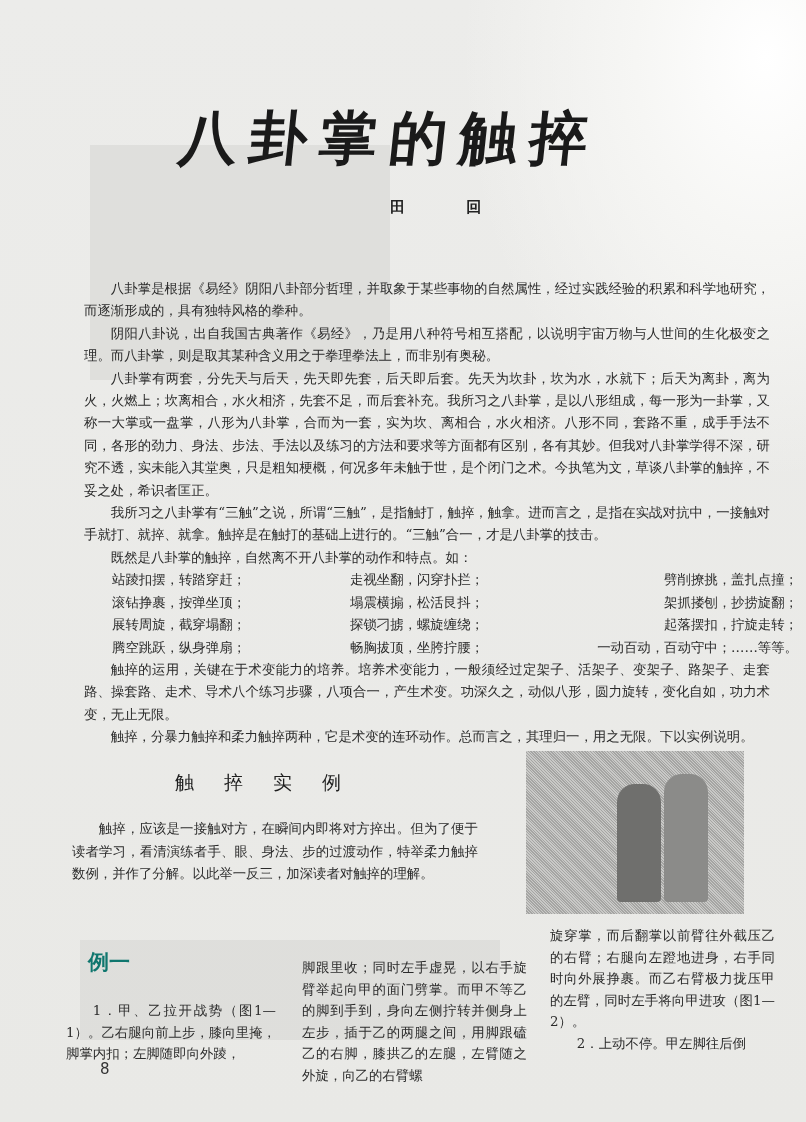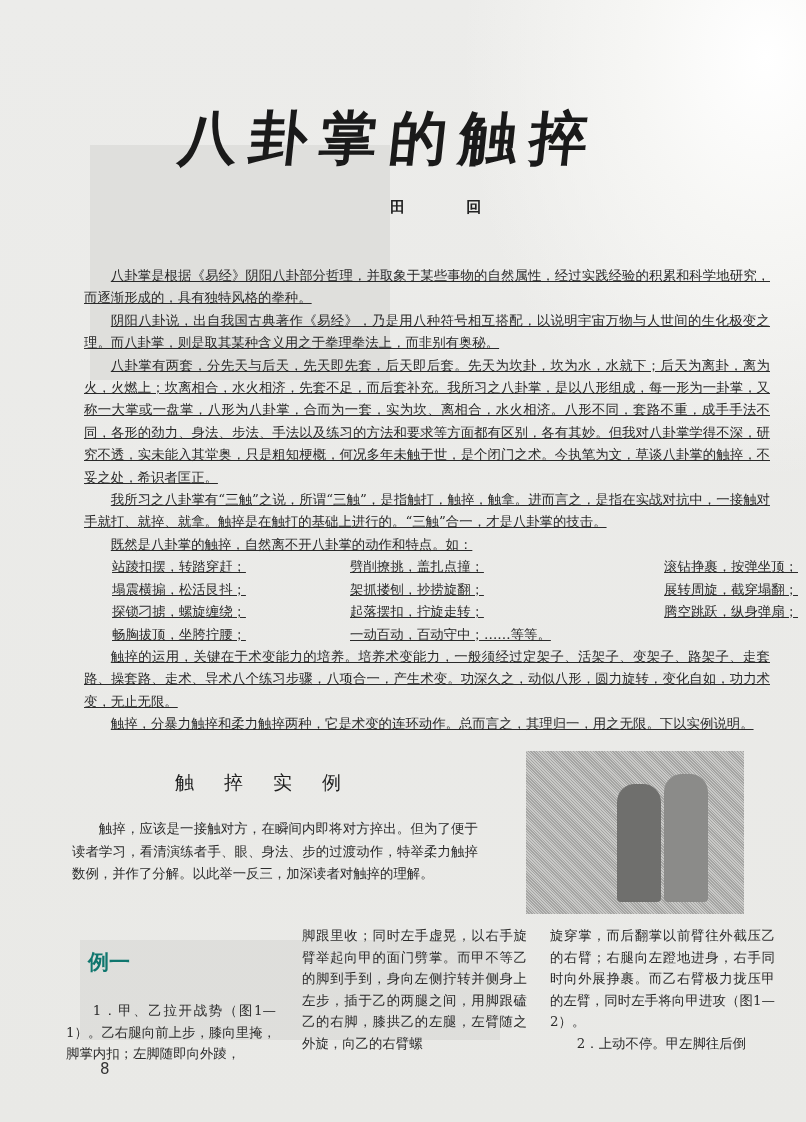--- a/index.html
+++ b/index.html
@@ -60,46 +60,47 @@
   .example-heading {
     position:absolute; left:88px; top:948px; font-size:21px; font-weight:bold;
     font-family:"DejaVu Sans",sans-serif; color:#0f766e;
   }
   .col {
     position:absolute; top:925px; font-size:13.4px; line-height:21.5px;
     text-align:justify;
   }
   .col p { margin:0; }
   .col1 { left:66px; top:1000px; width:210px; }
-  .col2 { left:302px; width:225px; }
+  .col2 { left:302px; width:225px;margin-top:32px; }
   .col3 { left:550px; width:225px; }
   .indent { text-indent:2em; }
   .page-number {
     position:absolute; left:100px; top:1060px; font-size:15px;
     font-family:"DejaVu Sans",sans-serif; color:#333;
   }
 </style>
 </head>
 <body>
 
 <div class="page-bg"></div>
 <div class="ghost-block" style="left:90px;top:145px;width:300px;height:235px;"></div>
 <div class="ghost-block" style="left:80px;top:940px;width:420px;height:100px;background:rgba(190,190,188,0.25);"></div>
 
 <div class="title">八卦掌的触捽</div>
 <div class="author">田 回</div>
 
-<div class="body-text" style="top:265px;text-decoration:underline;">
+<div class="body-text" style="top:278px;">
   <p>八卦掌是根据《易经》阴阳八卦部分哲理，并取象于某些事物的自然属性，经过实践经验的积累和科学地研究，而逐渐形成的，具有独特风格的拳种。</p>
   <p>阴阳八卦说，出自我国古典著作《易经》，乃是用八种符号相互搭配，以说明宇宙万物与人世间的生化极变之理。而八卦掌，则是取其某种含义用之于拳理拳法上，而非别有奥秘。</p>
   <p>八卦掌有两套，分先天与后天，先天即先套，后天即后套。先天为坎卦，坎为水，水就下；后天为离卦，离为火，火燃上；坎离相合，水火相济，先套不足，而后套补充。我所习之八卦掌，是以八形组成，每一形为一卦掌，又称一大掌或一盘掌，八形为八卦掌，合而为一套，实为坎、离相合，水火相济。八形不同，套路不重，成手手法不同，各形的劲力、身法、步法、手法以及练习的方法和要求等方面都有区别，各有其妙。但我对八卦掌学得不深，研究不透，实未能入其堂奥，只是粗知梗概，何况多年未触于世，是个闭门之术。今执笔为文，草谈八卦掌的触捽，不妥之处，希识者匡正。</p>
   <p>我所习之八卦掌有“三触”之说，所谓“三触”，是指触打，触捽，触拿。进而言之，是指在实战对抗中，一接触对手就打、就捽、就拿。触捽是在触打的基础上进行的。“三触”合一，才是八卦掌的技击。</p>
   <p>既然是八卦掌的触捽，自然离不开八卦掌的动作和特点。如：</p>
   <div class="list-grid">
     <span>站踜扣摆，转踏穿赶；</span>
+    <span>走视坐翻，闪穿扑拦；</span>
     <span>劈削撩挑，盖扎点撞；</span>
     <span>滚钻挣裹，按弹坐顶；</span>
     <span>塌震横搧，松活艮抖；</span>
     <span>架抓搂刨，抄捞旋翻；</span>
     <span>展转周旋，截穿塌翻；</span>
     <span>探锁刁掳，螺旋缠绕；</span>
     <span>起落摆扣，拧旋走转；</span>
     <span>腾空跳跃，纵身弹扇；</span>
     <span>畅胸拔顶，坐胯拧腰；</span>
     <span>一动百动，百动守中；……等等。</span>

